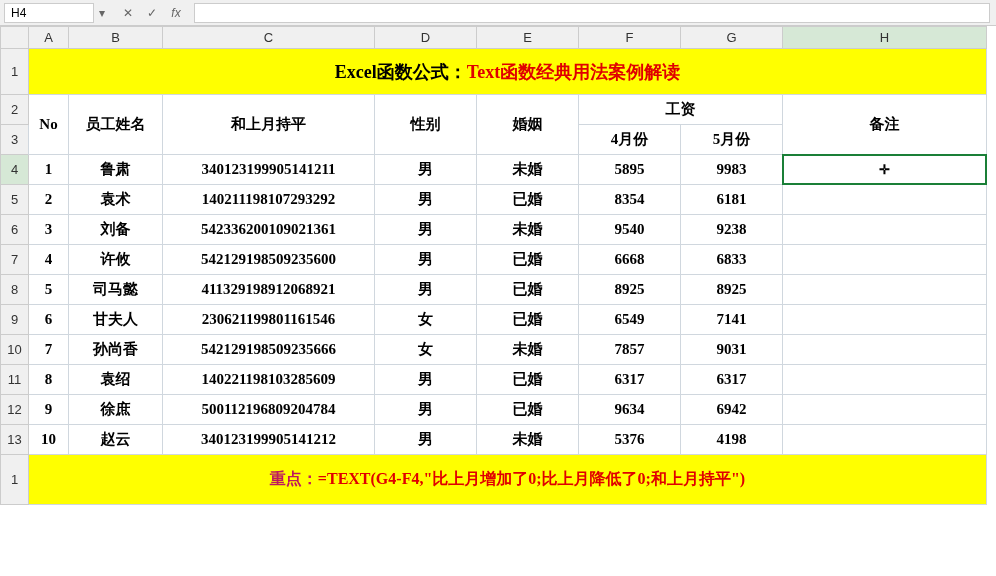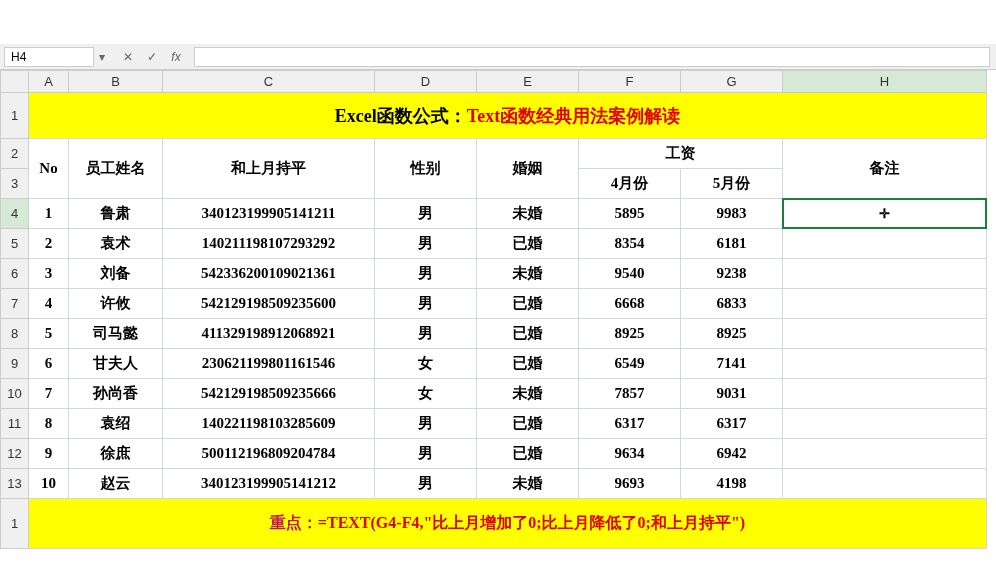--- a/index.html
+++ b/index.html
@@ -1,19 +1,19 @@
 <!DOCTYPE html>
 <html><head>
 <meta charset="utf-8">
 <style>
   * { box-sizing: border-box; margin: 0; padding: 0; }
   html, body { width: 996px; height: 576px; font-family: "Microsoft YaHei", Arial, sans-serif; background: #fff; overflow: hidden; }
   
   
-  .formula-bar { display: flex; align-items: center; height: 26px; background: #f0f0f0; border-bottom: 1px solid #ccc; font-size: 12px; margin-top: 44px; }
+  .formula-bar { display: flex; align-items: center; height: 26px; background: #f0f0f0; border-bottom: 1px solid #ccc; font-size: 12px; }
   .name-box { width: 90px; height: 20px; background: #fff; border: 1px solid #ccc; margin-left: 4px; display: flex; align-items: center; padding: 0 6px; }
   .name-box-dd { width: 16px; display:flex; align-items:center; justify-content:center; color:#666; }
   .fb-icons { display: flex; align-items: center; gap: 8px; margin: 0 10px; color: #666; }
   .fb-icon { width: 16px; text-align:center; }
   .fx-icon { font-style: italic; }
   .formula-input { flex: 1; height: 20px; background: #fff; border: 1px solid #ccc; margin-right: 6px; }
   
   
   .sheet-wrap { position: relative; width: 100%; height: calc(100% - 26px); overflow: hidden; }
   table.grid { border-collapse: collapse; table-layout: fixed; }
@@ -208,21 +208,21 @@
           <td class="cell">6942</td>
           <td class="cell"></td>
         </tr>
         <tr>
           <td class="rowhead">13</td>
           <td class="cell">10</td>
           <td class="cell">赵云</td>
           <td class="cell">340123199905141212</td>
           <td class="cell">男</td>
           <td class="cell">未婚</td>
-          <td class="cell">9693</td>
+          <td class="cell">5376</td>
           <td class="cell">4198</td>
           <td class="cell"></td>
         </tr>
       </tbody>
 
   <tbody>
         <tr>
     <td class="rowhead">1</td>
     <td class="cell remark-cell" colspan="8">
       <span class="remark-black">重点：</span><span>=TEXT(G4-F4,"比上月增加了0;比上月降低了0;和上月持平")</span>

